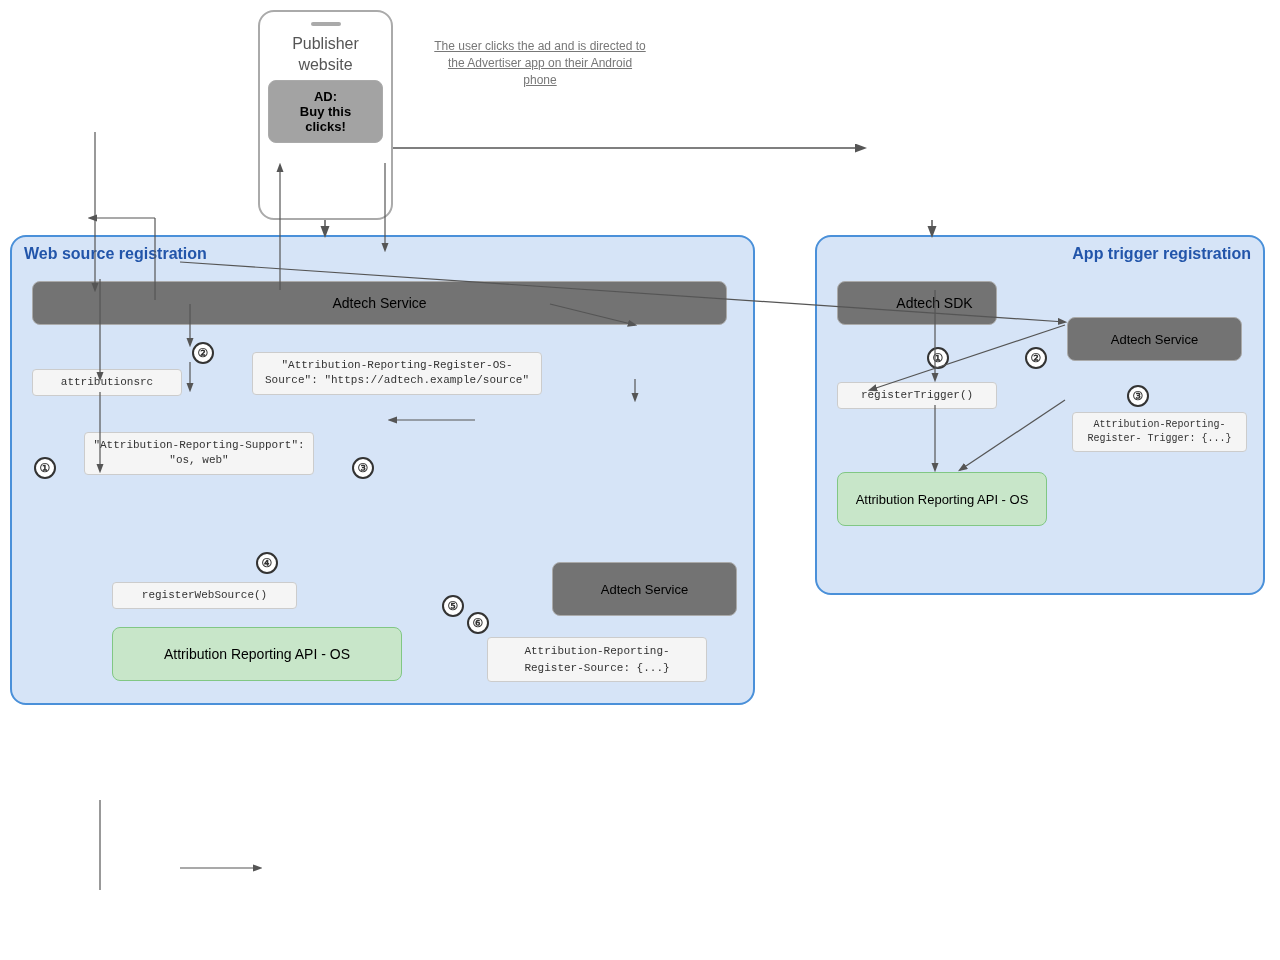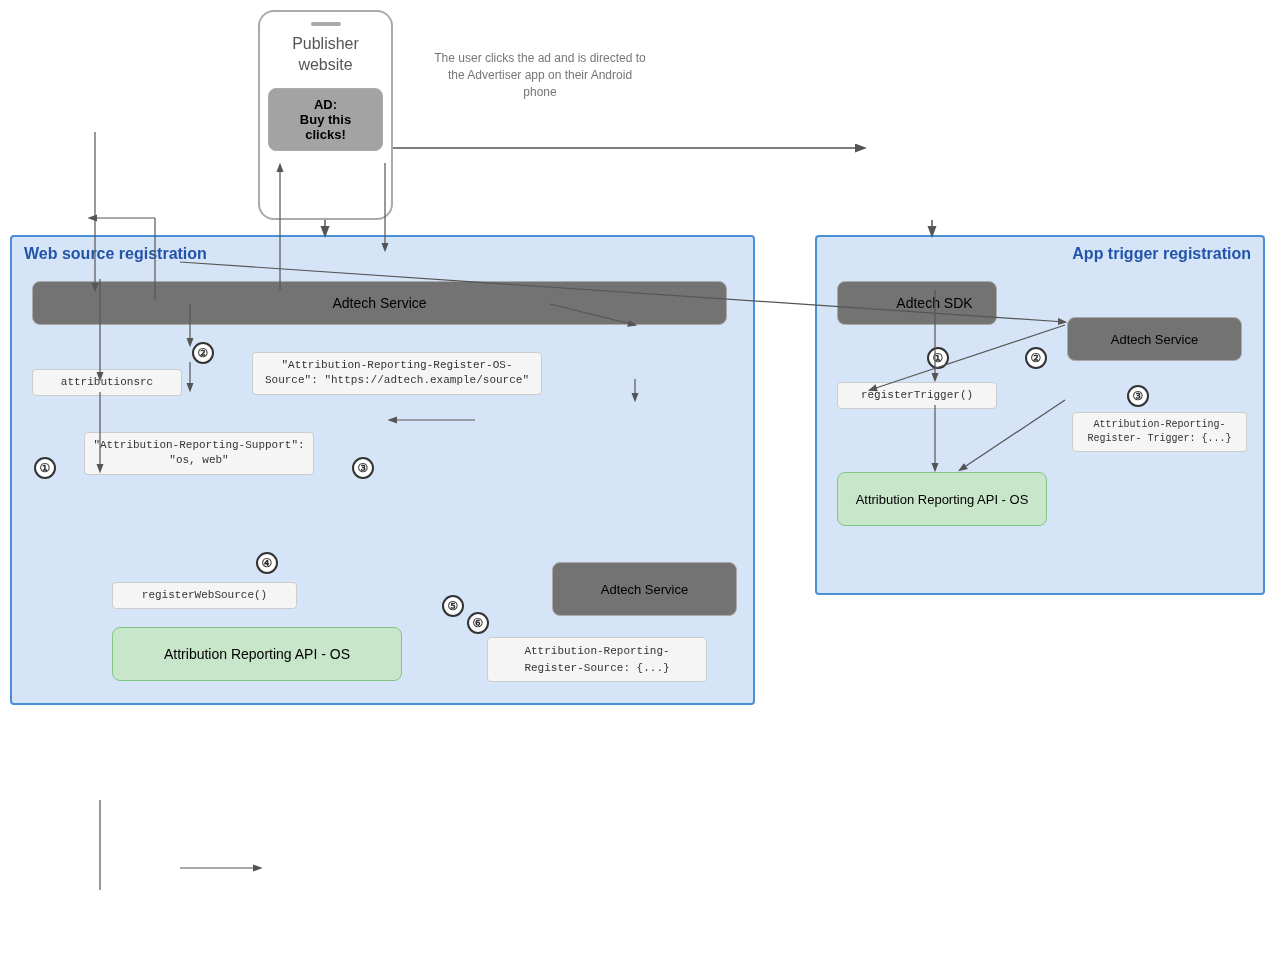--- a/index.html
+++ b/index.html
@@ -33,21 +33,21 @@
       width: 30px;
       height: 4px;
       background: #aaa;
       border-radius: 2px;
       margin-bottom: 8px;
     }
     .phone-title {
       font-size: 16px;
       color: #555;
       text-align: center;
-      margin-bottom: 12px;
+      margin-bottom: 4px;
       line-height: 1.3;
     }
     .phone-content-box {
       border: 1.5px solid #aaa;
       border-radius: 8px;
       padding: 8px 14px;
       text-align: center;
       font-size: 13px;
       font-weight: bold;
       background: #a3a3a3;
@@ -79,21 +79,21 @@
       color: #777;
       text-align: center;
       line-height: 1.4;
     }
 
     
     .blue-box {
       position: absolute;
       background: #d6e4f7;
       border: 2px solid #4a90d9;
-      border-radius: 4px;
+      border-radius: 16px;
     }
     .blue-box-title {
       position: absolute;
       font-size: 16px;
       color: #2255aa;
       font-weight: bold;
     }
 
     
     .inner-box {
@@ -163,21 +163,21 @@
 
   <div class="phone phone-publisher">
     <div class="phone-speaker"></div>
     <div class="phone-title">Publisher website</div>
     <div class="phone-content-box">
       <span>AD:</span><br>
       <span>Buy this clicks!</span>
     </div>
   </div>
 
-  <div class="arrow-label" style="left:430px; top:50px; width:220px;">The user clicks the ad and is directed to the Advertiser app on their Android phone</div>
+  <div class="arrow-label" style="left:430px; top:38px; width:220px;text-decoration:underline;">The user clicks the ad and is directed to the Advertiser app on their Android phone</div>
 
 
   <div class="blue-box" style="left:10px; top:235px; width:745px; height:470px;">
     <div class="blue-box-title" style="top:8px; left:12px;">Web source registration</div>
 
     <div class="inner-box" style="left:20px; top:44px; width:695px; height:44px; font-size:14px;">Adtech Service</div>
 
     <div class="code-box" style="left:20px; top:132px; width:150px;">attributionsrc</div>
 
     <div class="code-box" style="left:240px; top:115px; width:290px;">

